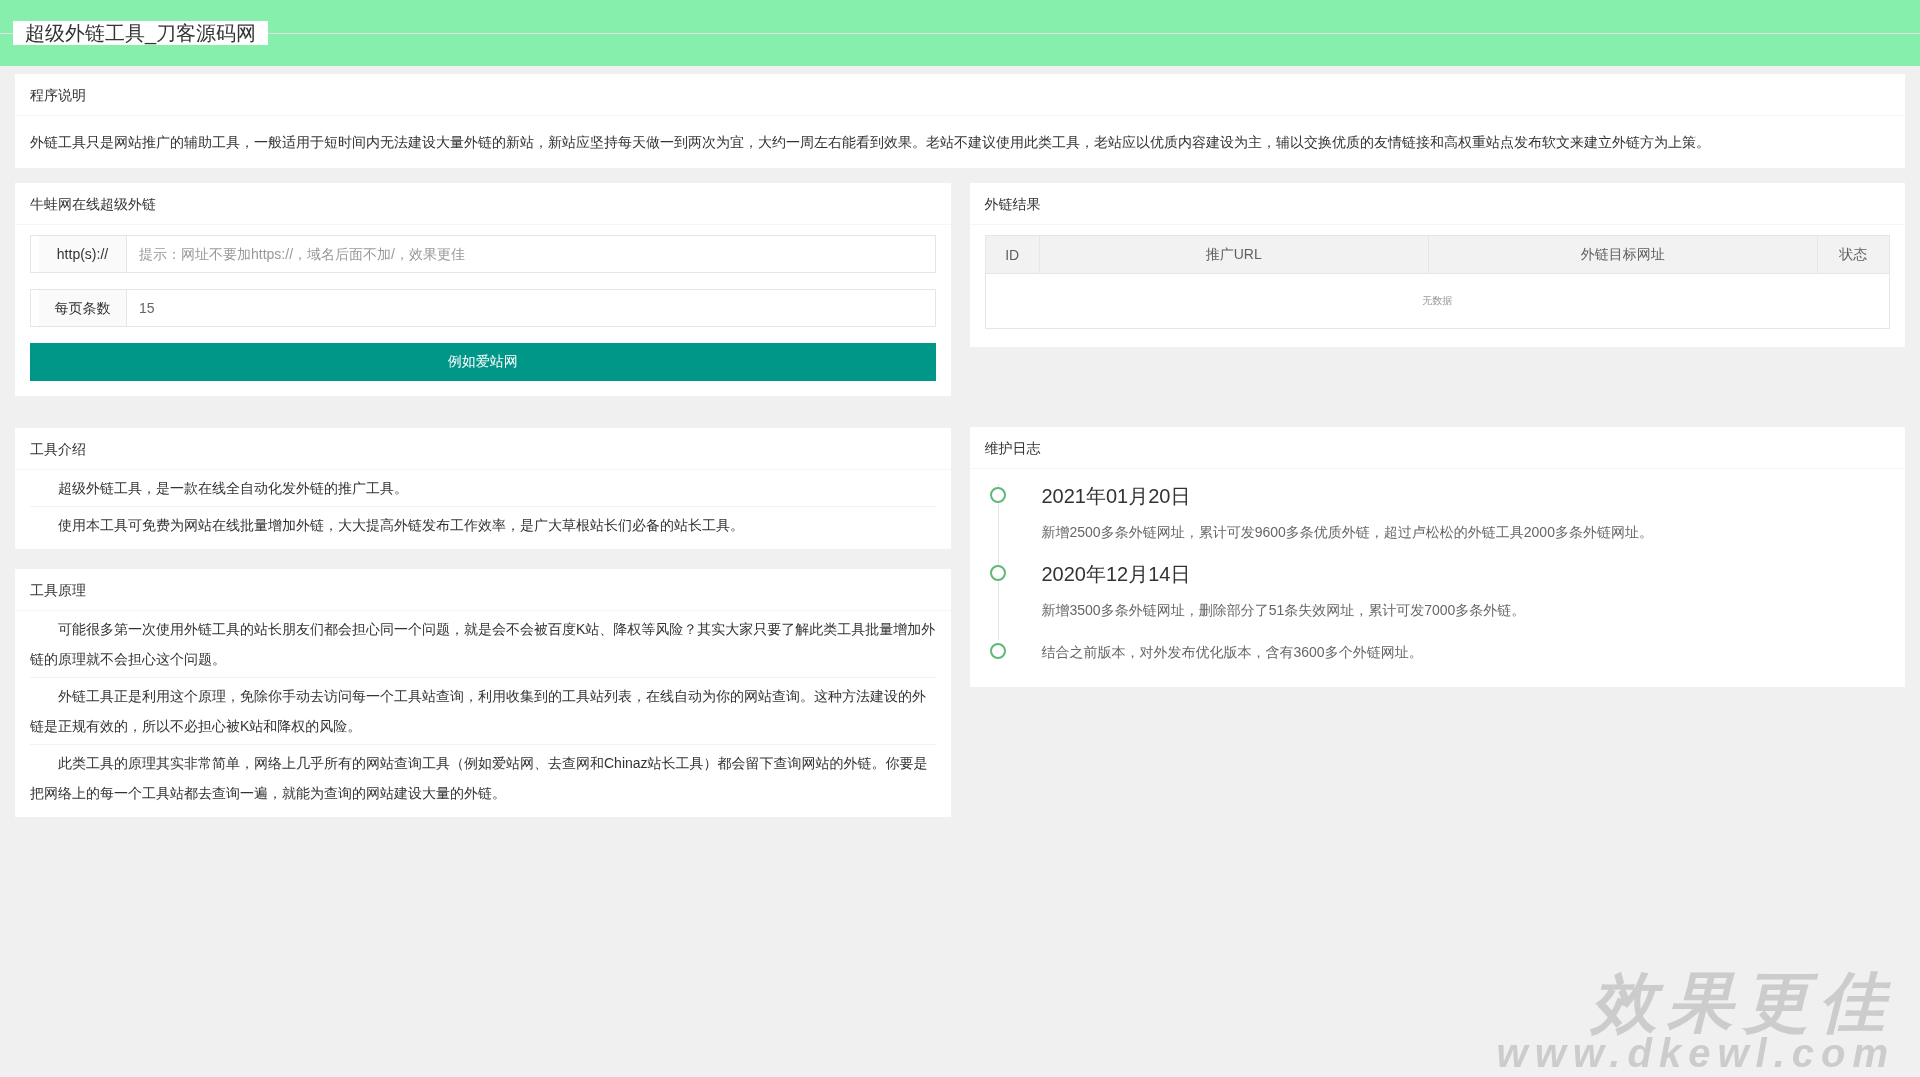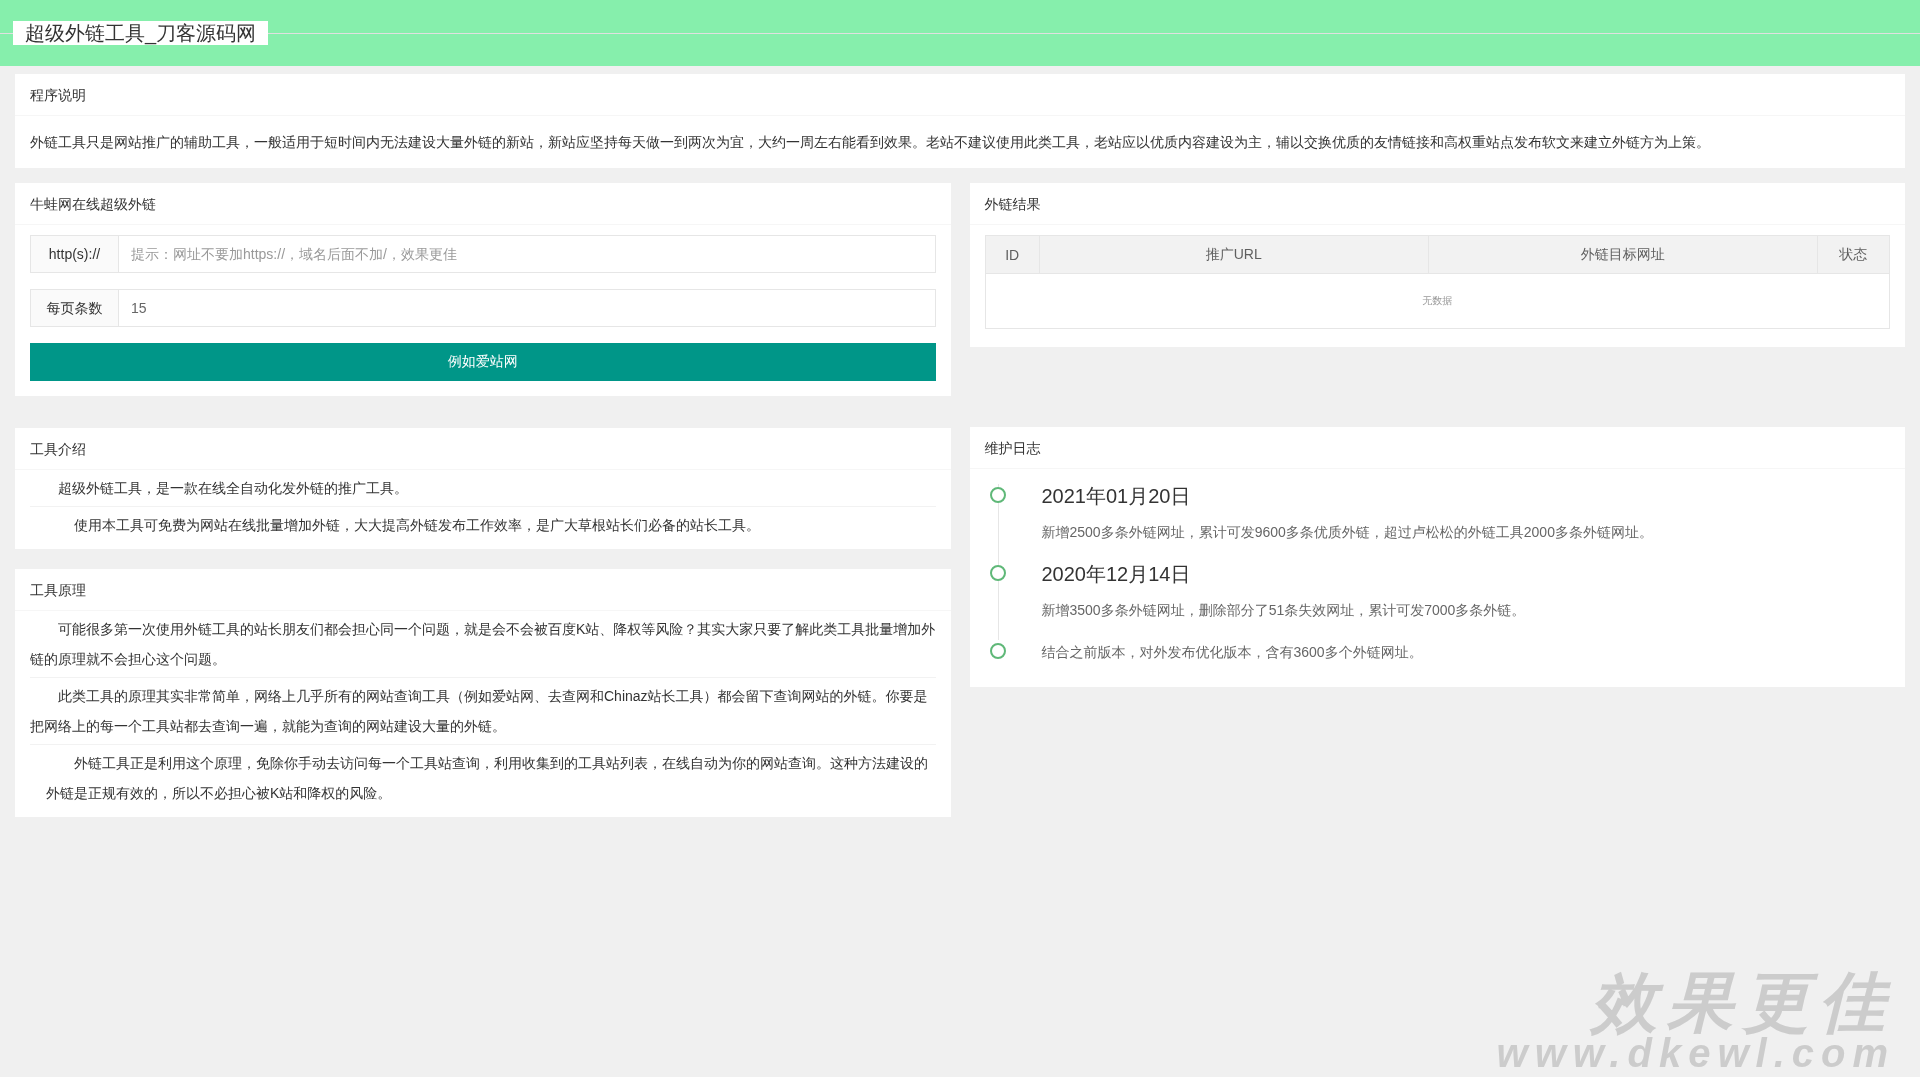--- a/index.html
+++ b/index.html
@@ -30,21 +30,21 @@
   .card-body { padding:10px 15px; font-size:14px; color:#333; }
 
   .notice-card { margin-bottom:15px; }
   .notice-card .card-body p { line-height:30px; padding:1px 0; white-space:nowrap; overflow:hidden; }
 
   .columns { display:flex; gap:19px; align-items:flex-start; }
   .col { flex:1; min-width:0; }
 
   
   .form-card { margin-bottom:32px; }
-  .input-row { display:flex; border:1px solid #e6e6e6; height:38px; margin-bottom:16px; background:#fff; }
+  .input-row { display:flex; border:1px solid #e6e6e6; height:38px; margin-bottom:16px; background:#fff;padding-left:8px; }
   .input-addon {
     width:88px; flex-shrink:0;
     background:#fafafa; border-right:1px solid #e6e6e6;
     text-align:center; line-height:36px; font-size:14px; color:#333;
   }
   .text-input {
     flex:1; border:0; outline:0; padding:0 12px;
     font-size:14px; color:#666; background:transparent;
     font-family: "Liberation Sans", "DejaVu Sans", sans-serif;
   }
@@ -55,21 +55,21 @@
     font-family: "Liberation Sans", "DejaVu Sans", sans-serif;
   }
 
   
   .intro-card { margin-bottom:20px; }
   .intro-card .card-body, .principle-card .card-body { padding:0 15px 6px; }
   .list-item, .para {
     line-height:30px; padding:3px 0; text-indent:2em;
     border-bottom:1px solid #f2f2f2; font-size:14px; color:#333;
   }
-  .list-item:last-child, .para:last-child { border-bottom:none;margin-left:16px; }
+  .list-item:last-child, .para:last-child { border-bottom:none; }
 
   
   .results-card { margin-bottom:80px; }
   .results-card .card-body { padding:10px 15px 18px; }
   .results-table { width:100%; border-collapse:collapse; table-layout:fixed; }
   .results-table th {
     background:#f2f2f2; border:1px solid #e6e6e6; height:38px;
     font-weight:400; font-size:14px; color:#5f5f5f; text-align:center;
   }
   .results-table td.empty-cell {
@@ -140,22 +140,22 @@
         <div class="card-body">
           <div class="list-item">超级外链工具，是一款在线全自动化发外链的推广工具。</div>
           <div class="list-item">使用本工具可免费为网站在线批量增加外链，大大提高外链发布工作效率，是广大草根站长们必备的站长工具。</div>
         </div>
       </section>
 
       <section class="card principle-card">
         <div class="card-header">工具原理</div>
         <div class="card-body">
           <div class="para">可能很多第一次使用外链工具的站长朋友们都会担心同一个问题，就是会不会被百度K站、降权等风险？其实大家只要了解此类工具批量增加外链的原理就不会担心这个问题。</div>
+          <div class="para">外链工具正是利用这个原理，免除你手动去访问每一个工具站查询，利用收集到的工具站列表，在线自动为你的网站查询。这种方法建设的外链是正规有效的，所以不必担心被K站和降权的风险。</div>
           <div class="para">此类工具的原理其实非常简单，网络上几乎所有的网站查询工具（例如爱站网、去查网和Chinaz站长工具）都会留下查询网站的外链。你要是把网络上的每一个工具站都去查询一遍，就能为查询的网站建设大量的外链。</div>
-          <div class="para">外链工具正是利用这个原理，免除你手动去访问每一个工具站查询，利用收集到的工具站列表，在线自动为你的网站查询。这种方法建设的外链是正规有效的，所以不必担心被K站和降权的风险。</div>
         </div>
       </section>
 
     </div>
 
     <div class="col">
 
       <section class="card results-card">
         <div class="card-header">外链结果</div>
         <div class="card-body">

